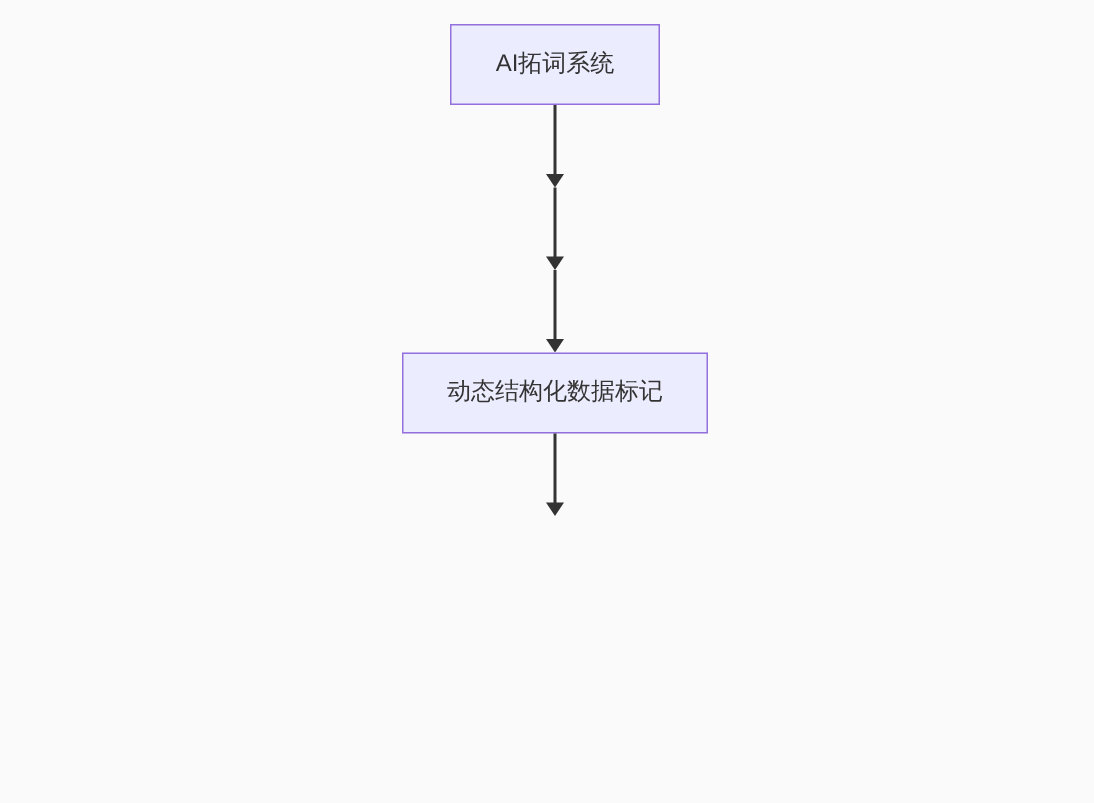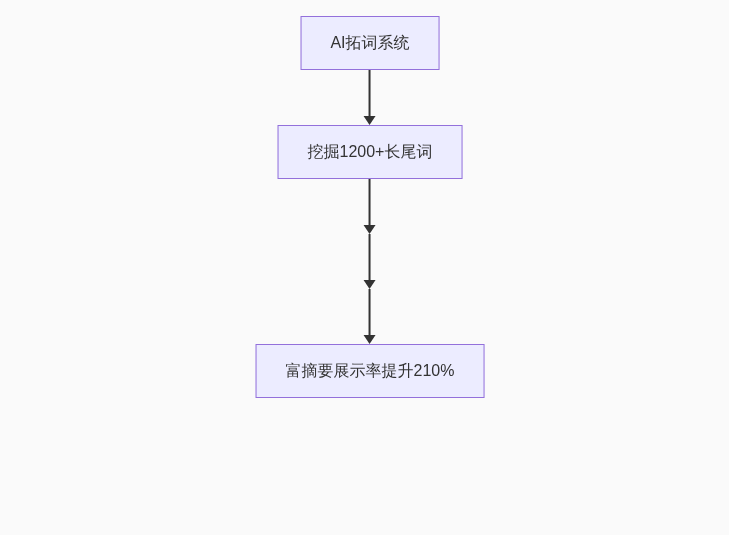--- a/index.html
+++ b/index.html
@@ -70,39 +70,36 @@
 
     <div class="flow-node">
       <span>AI拓词系统</span>
     </div>
 
     <div class="flow-edge">
       <div class="edge-line"></div>
       <div class="edge-head"></div>
     </div>
 
-    <div class="flow-node">
-      <span>挖掘1200+长尾词</span>
-    </div>
-
-    <div class="flow-edge">
-      <div class="edge-line"></div>
-      <div class="edge-head"></div>
-    </div>
-
 
     <div class="flow-edge">
       <div class="edge-line"></div>
       <div class="edge-head"></div>
     </div>
 
 
     <div class="flow-edge">
       <div class="edge-line"></div>
       <div class="edge-head"></div>
     </div>
 
     <div class="flow-node">
-      <span>富摘要展示率提升210%</span>
+      <span>动态结构化数据标记</span>
     </div>
+
+    <div class="flow-edge">
+      <div class="edge-line"></div>
+      <div class="edge-head"></div>
+    </div>
+
 
   </div>
 </div>
 
 </body></html>

